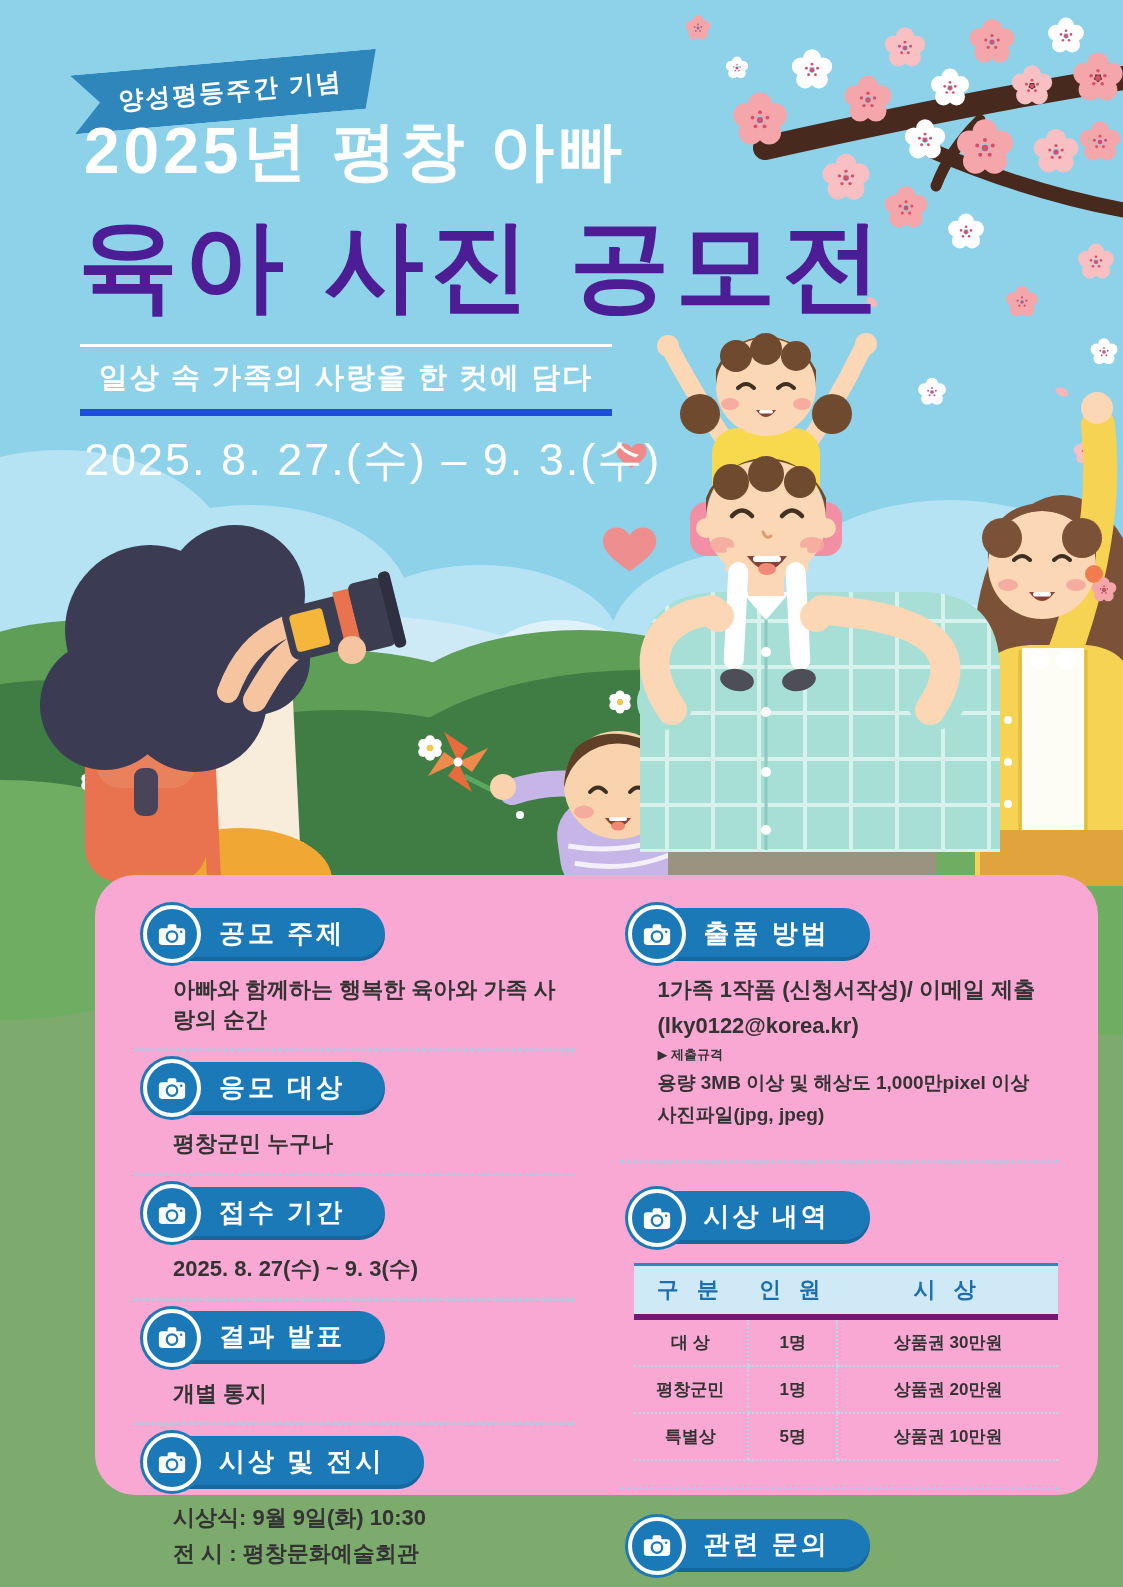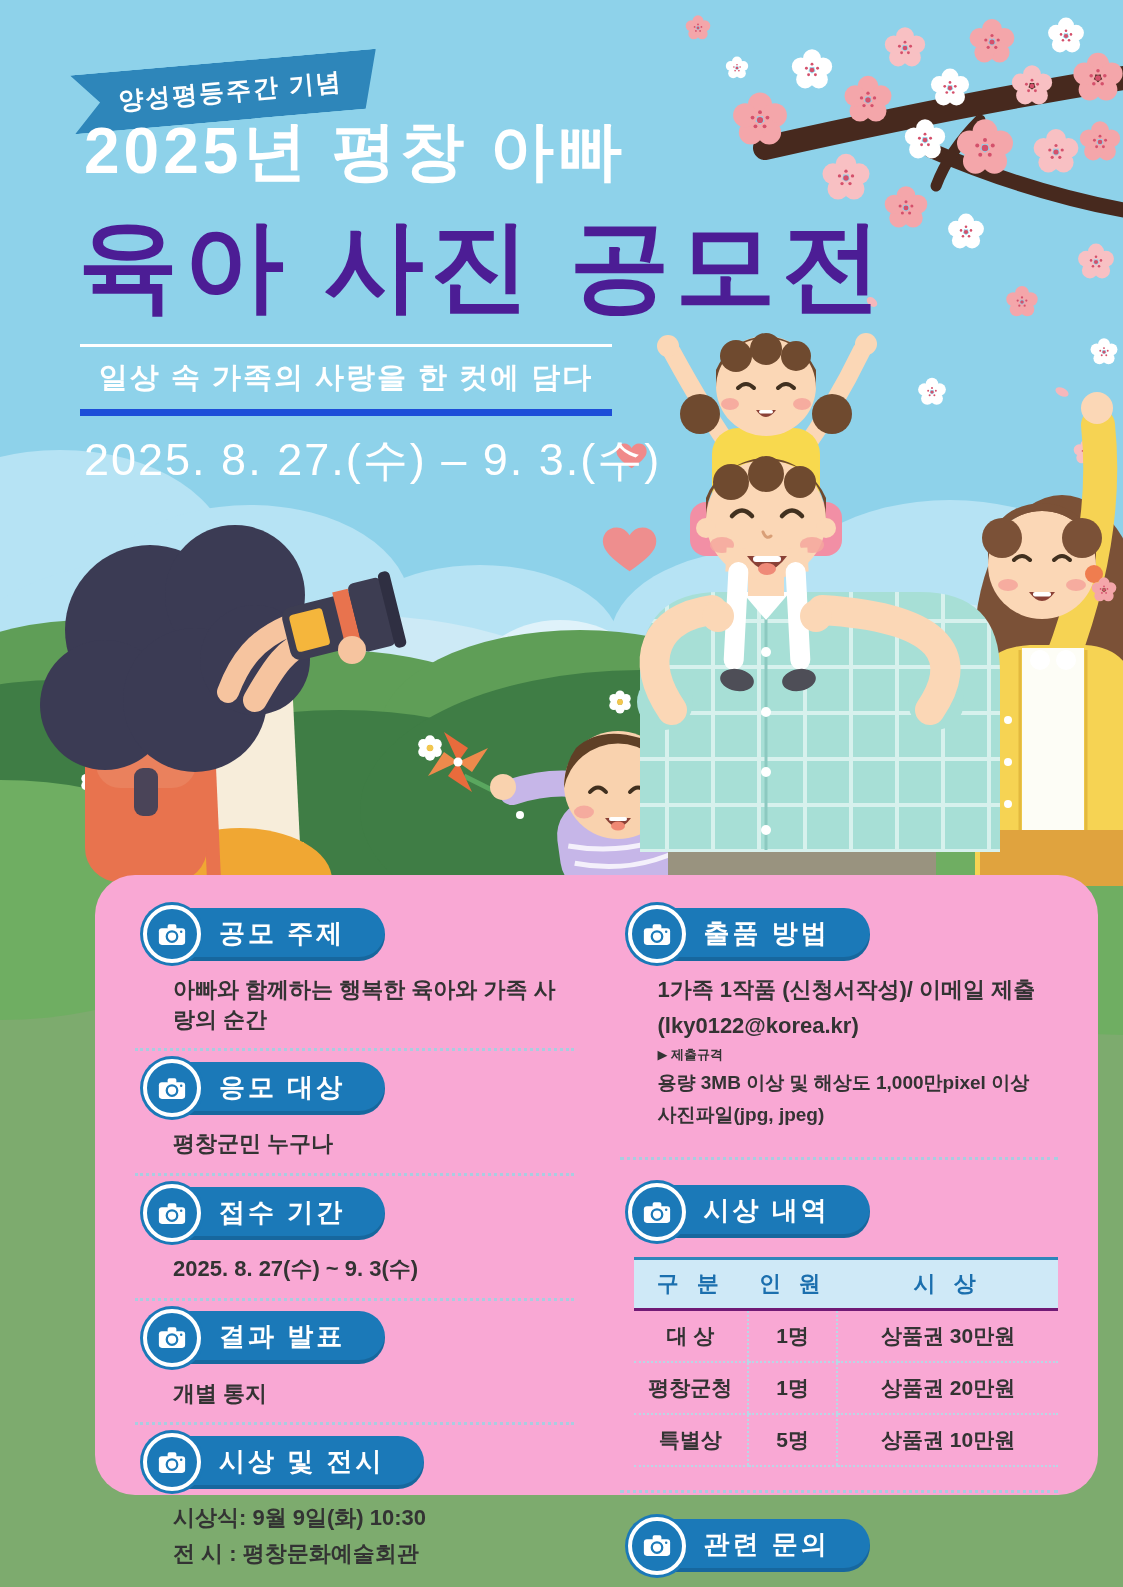--- a/index.html
+++ b/index.html
@@ -38,22 +38,22 @@
     padding:8px 40px 10px 66px;border-radius:26px;margin-left:-48px;white-space:nowrap;
     box-shadow:inset 0 -4px 0 rgba(0,0,0,.14);}
 
   .body{padding-left:38px;margin-top:12px;color:#333;font-weight:700;}
   .body p{margin:0 0 6px 0;font-size:22px;line-height:1.35;}
   .body p.small{font-size:13px;font-weight:700;}
   .body p.spec{font-size:19px;}
 
   table.awards{width:calc(100% - 14px);margin:16px 0 0 14px;border-collapse:collapse;}
   table.awards th{background:#cfe9f7;color:#1b6fae;font-size:22px;letter-spacing:6px;
-    padding:9px 4px;border-top:3px solid #2e86ba;border-bottom:3px solid #701a75;}
-  table.awards td{font-size:21px;color:#333;font-weight:700;text-align:center;
+    padding:9px 4px;border-top:3px solid #2e86ba;border-bottom:6px solid #701a75;}
+  table.awards td{font-size:17px;color:#333;font-weight:700;text-align:center;
     padding:11px 4px;border-bottom:2px dotted #b9d7e6;}
   table.awards td+td{border-left:2px dotted #b9d7e6;text-align:center;}
   .cw1{width:27%;} .cw2{width:21%;font-family:Liberation Serif, serif;} .cw3{width:52%;}
 </style>
 </head>
 <body>
 
 <div class="poster">
 
   <svg class="bg-art" viewBox="0 0 1123 1587" aria-hidden="true">
@@ -562,21 +562,21 @@
               <th class="cw3">시 상</th>
             </tr>
           </thead>
           <tbody>
             <tr>
               <td>대 상</td>
               <td>1명</td>
               <td>상품권 30만원</td>
             </tr>
             <tr>
-              <td>평창군청</td>
+              <td>평창군민</td>
               <td>1명</td>
               <td>상품권 20만원</td>
             </tr>
             <tr>
               <td>특별상</td>
               <td>5명</td>
               <td>상품권 10만원</td>
             </tr>
           </tbody>
         </table>

